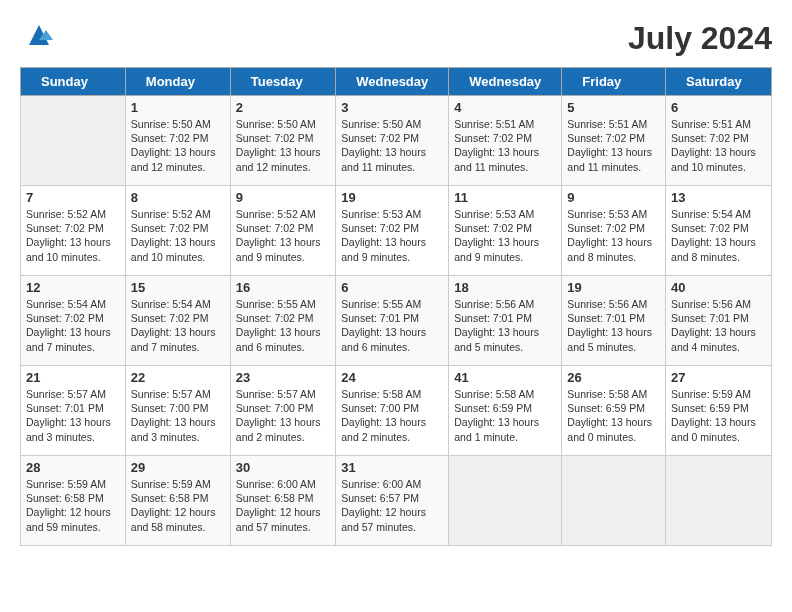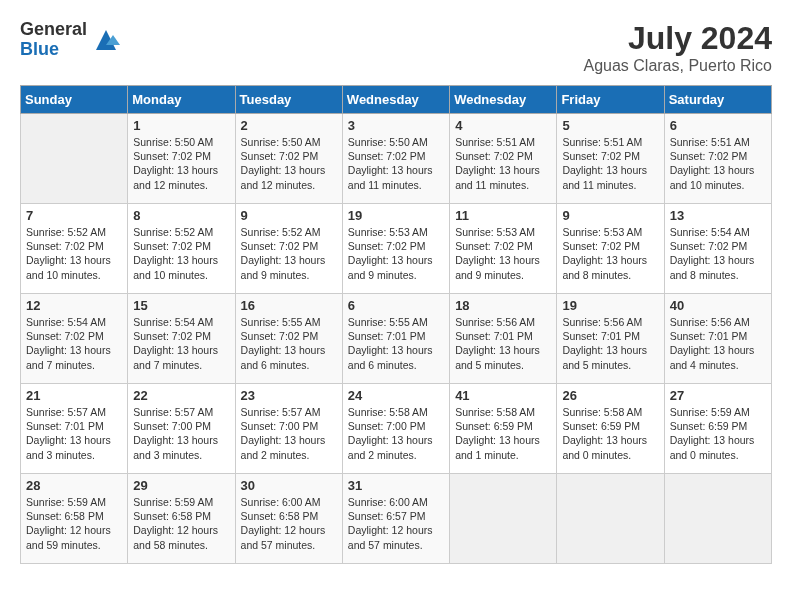--- a/index.html
+++ b/index.html
@@ -52,21 +52,21 @@
       font-size: 16px;
       color: #555;
     }
     table {
       width: 100%;
       border-collapse: collapse;
     }
     th {
       background-color: #1a6eb5;
       color: #fff;
-      padding: 6px 4px;
+      padding: 6px 20px;
       font-size: 13px;
       text-align: left;
       border: 1px solid #aaa;
     }
     td {
       border: 1px solid #ccc;
       vertical-align: top;
       padding: 4px 5px;
       font-size: 11px;
       color: #333;
@@ -91,32 +91,27 @@
     }
     .empty-cell {
       background: #f0f0f0 !important;
     }
   </style>
 </head>
 <body>
 
 <div class="header">
   <div class="logo">
-    <div class="logo-text">
-      <span class="logo-general">General</span>
-      <span class="logo-blue">Blue</span>
-    </div>
     <svg class="logo-icon" viewBox="0 0 30 30">
       <polygon points="5,25 15,5 25,25" fill="#1a6eb5"></polygon>
       <polygon points="15,20 22,10 29,20" fill="#4a9fd4"></polygon>
     </svg>
   </div>
   <div class="title-section">
     <div class="month-title">July 2024</div>
-    <div class="location">Aguas Claras, Puerto Rico</div>
   </div>
 </div>
 
 <table>
   <thead>
     <tr>
     <th>Sunday</th>
         <th>Monday</th>
         <th>Tuesday</th>
         <th>Wednesday</th>

